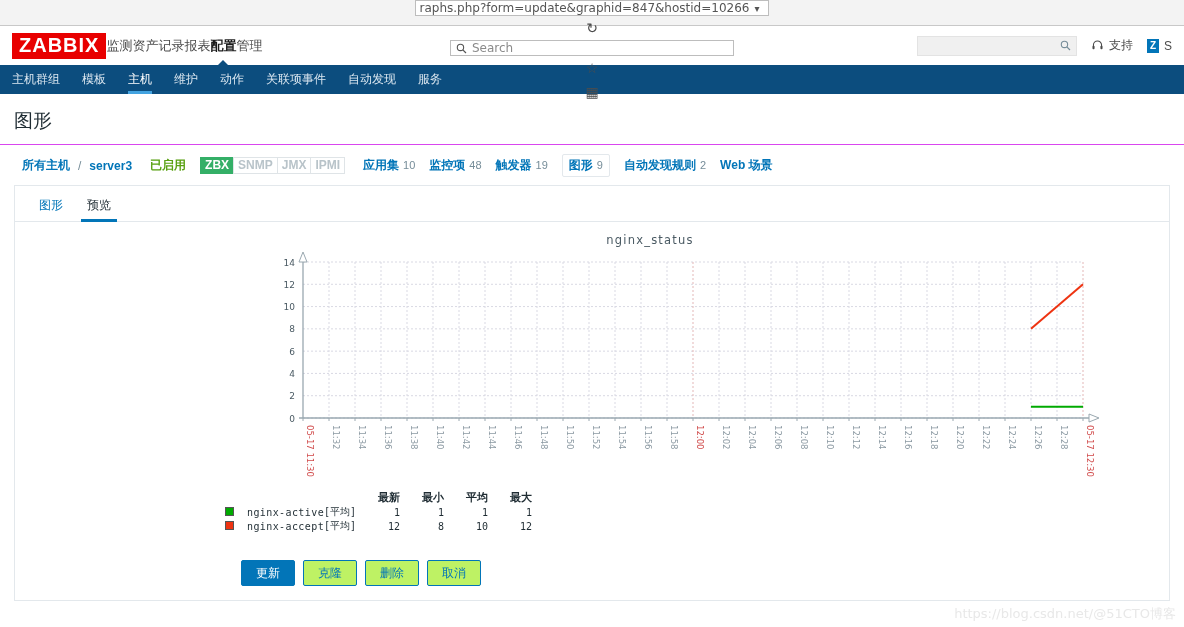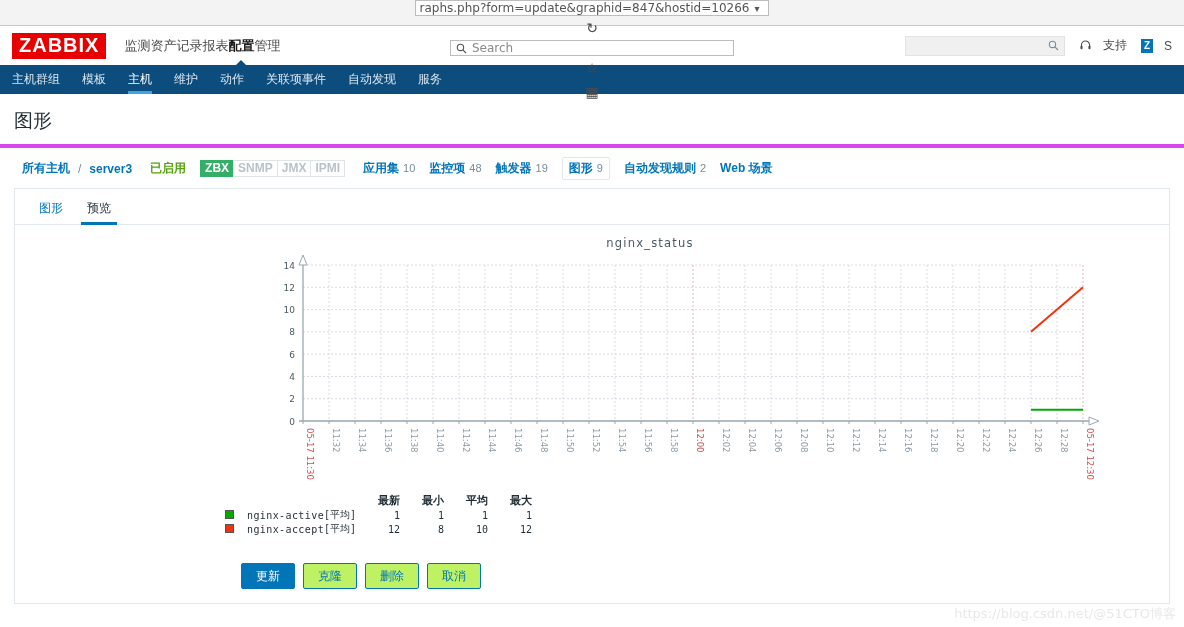--- a/index.html
+++ b/index.html
@@ -65,21 +65,20 @@
     border-bottom: 0;
   }
   .logo {
     background: #e80000;
     color: #fff;
     font-weight: bold;
     font-size: 20px;
     letter-spacing: 1px;
     padding: 1px 7px 2px 7px;
     font-family: "Liberation Sans", sans-serif;
-    margin-right: 18px;
   }
   .topnav { display: flex; align-items: center; height: 39px; }
   .topnav a {
     color: #4a4a4a;
     text-decoration: none;
     font-size: 13px;
     line-height: 39px;
     position: relative;
   }
   .topnav a.sel { color: #1a1a1a; font-weight: bold; }
@@ -95,21 +94,21 @@
   }
   .header-right { margin-left: auto; display: flex; align-items: center; gap: 14px; }
   .hdr-search {
     width: 160px; height: 20px;
     background: #f0f0f0;
     border: 1px solid #e3e3e3;
     display: flex; align-items: center;
     justify-content: flex-end;
     padding: 0 5px;
   }
-  .hdr-link { display: flex; align-items: center; gap: 11px; color: #4a4a4a; font-size: 12px; text-decoration: none; }
+  .hdr-link { display: flex; align-items: center; gap: 5px; color: #4a4a4a; font-size: 12px; text-decoration: none; }
   .zicon {
     display: inline-block;
     background: #0275b8;
     color: #fff;
     font-weight: bold;
     font-size: 10px;
     line-height: 12px;
     padding: 1px 3px;
   }
 
@@ -141,21 +140,21 @@
 
   
   .page-title {
     font-size: 19px;
     color: #1f2c33;
     padding: 14px 14px 10px 14px;
     font-weight: normal;
     margin: 0;
   }
   .crumb-wrap {
-    border-top: 4px solid #d946ef;
+    border-top: 1px solid #d946ef;
     padding: 9px 14px 8px 22px;
     display: flex;
     align-items: center;
     gap: 8px;
     flex-wrap: nowrap;
     font-size: 12px;
   }
   .crumb-wrap a { color: #0275b8; text-decoration: none; font-weight: bold; }
   .crumb-sep { color: #768d99; }
   .crumb-status { color: #59a112; font-weight: bold; margin: 0 6px 0 10px; }

